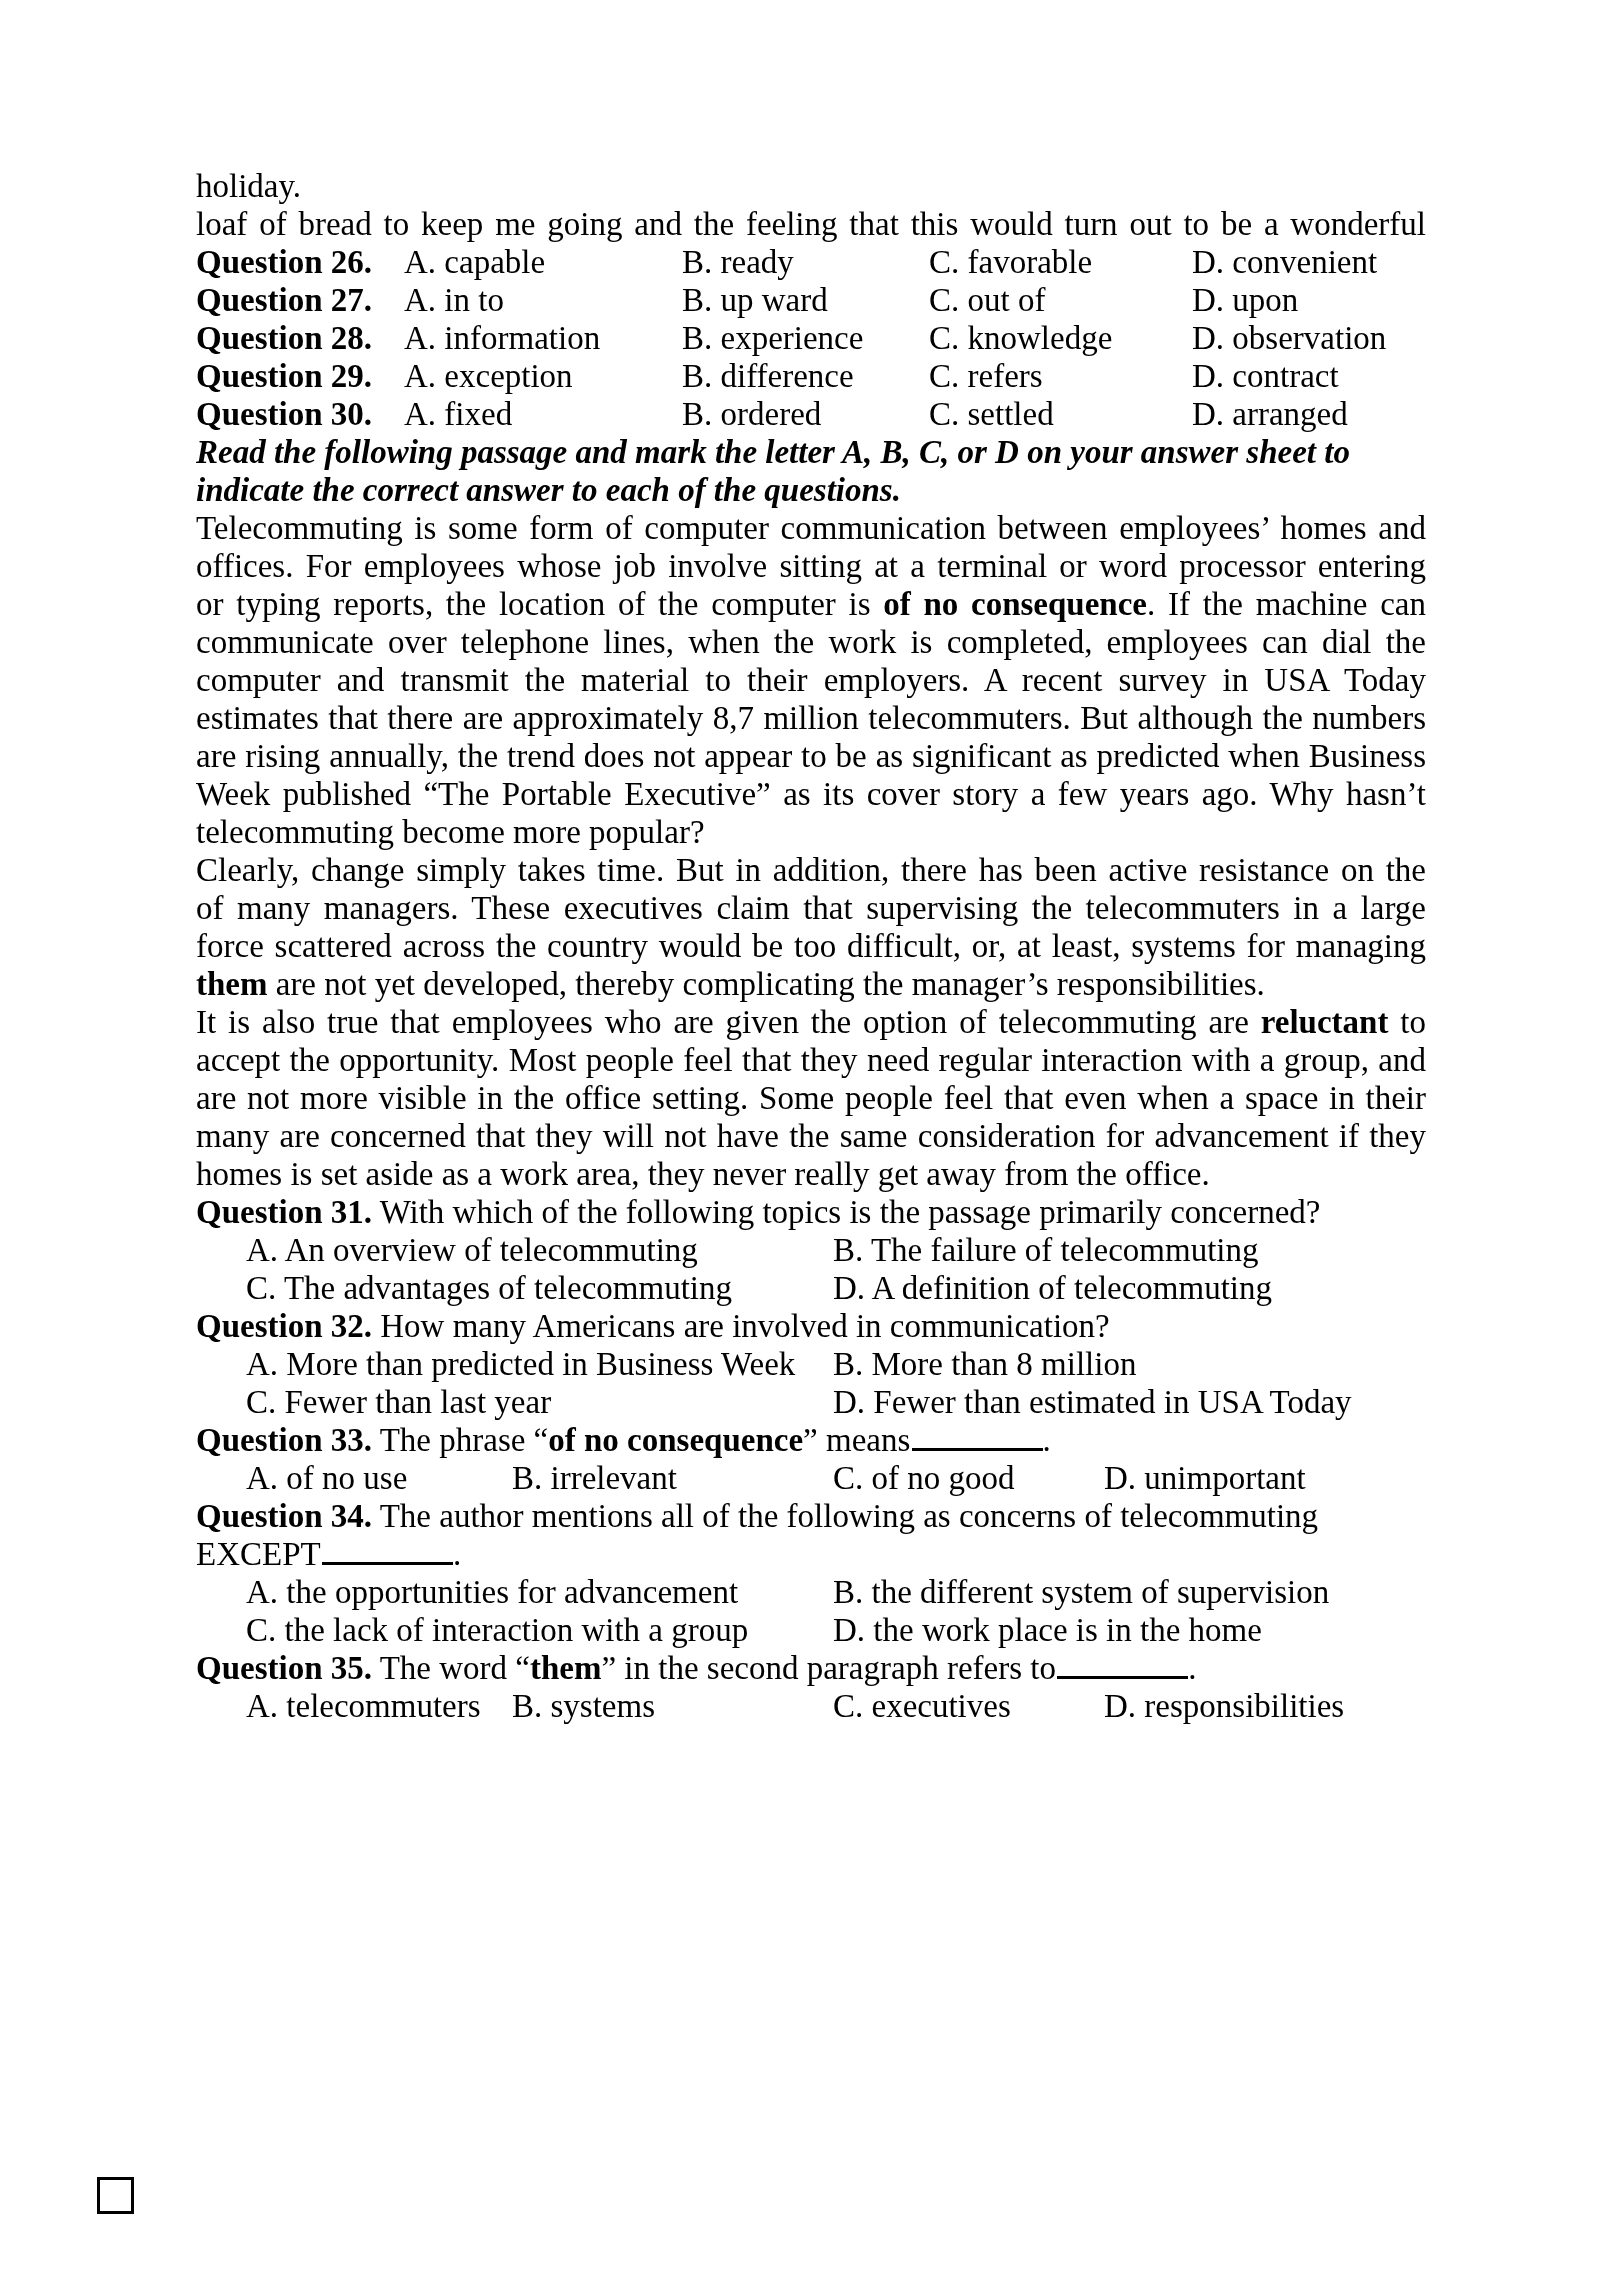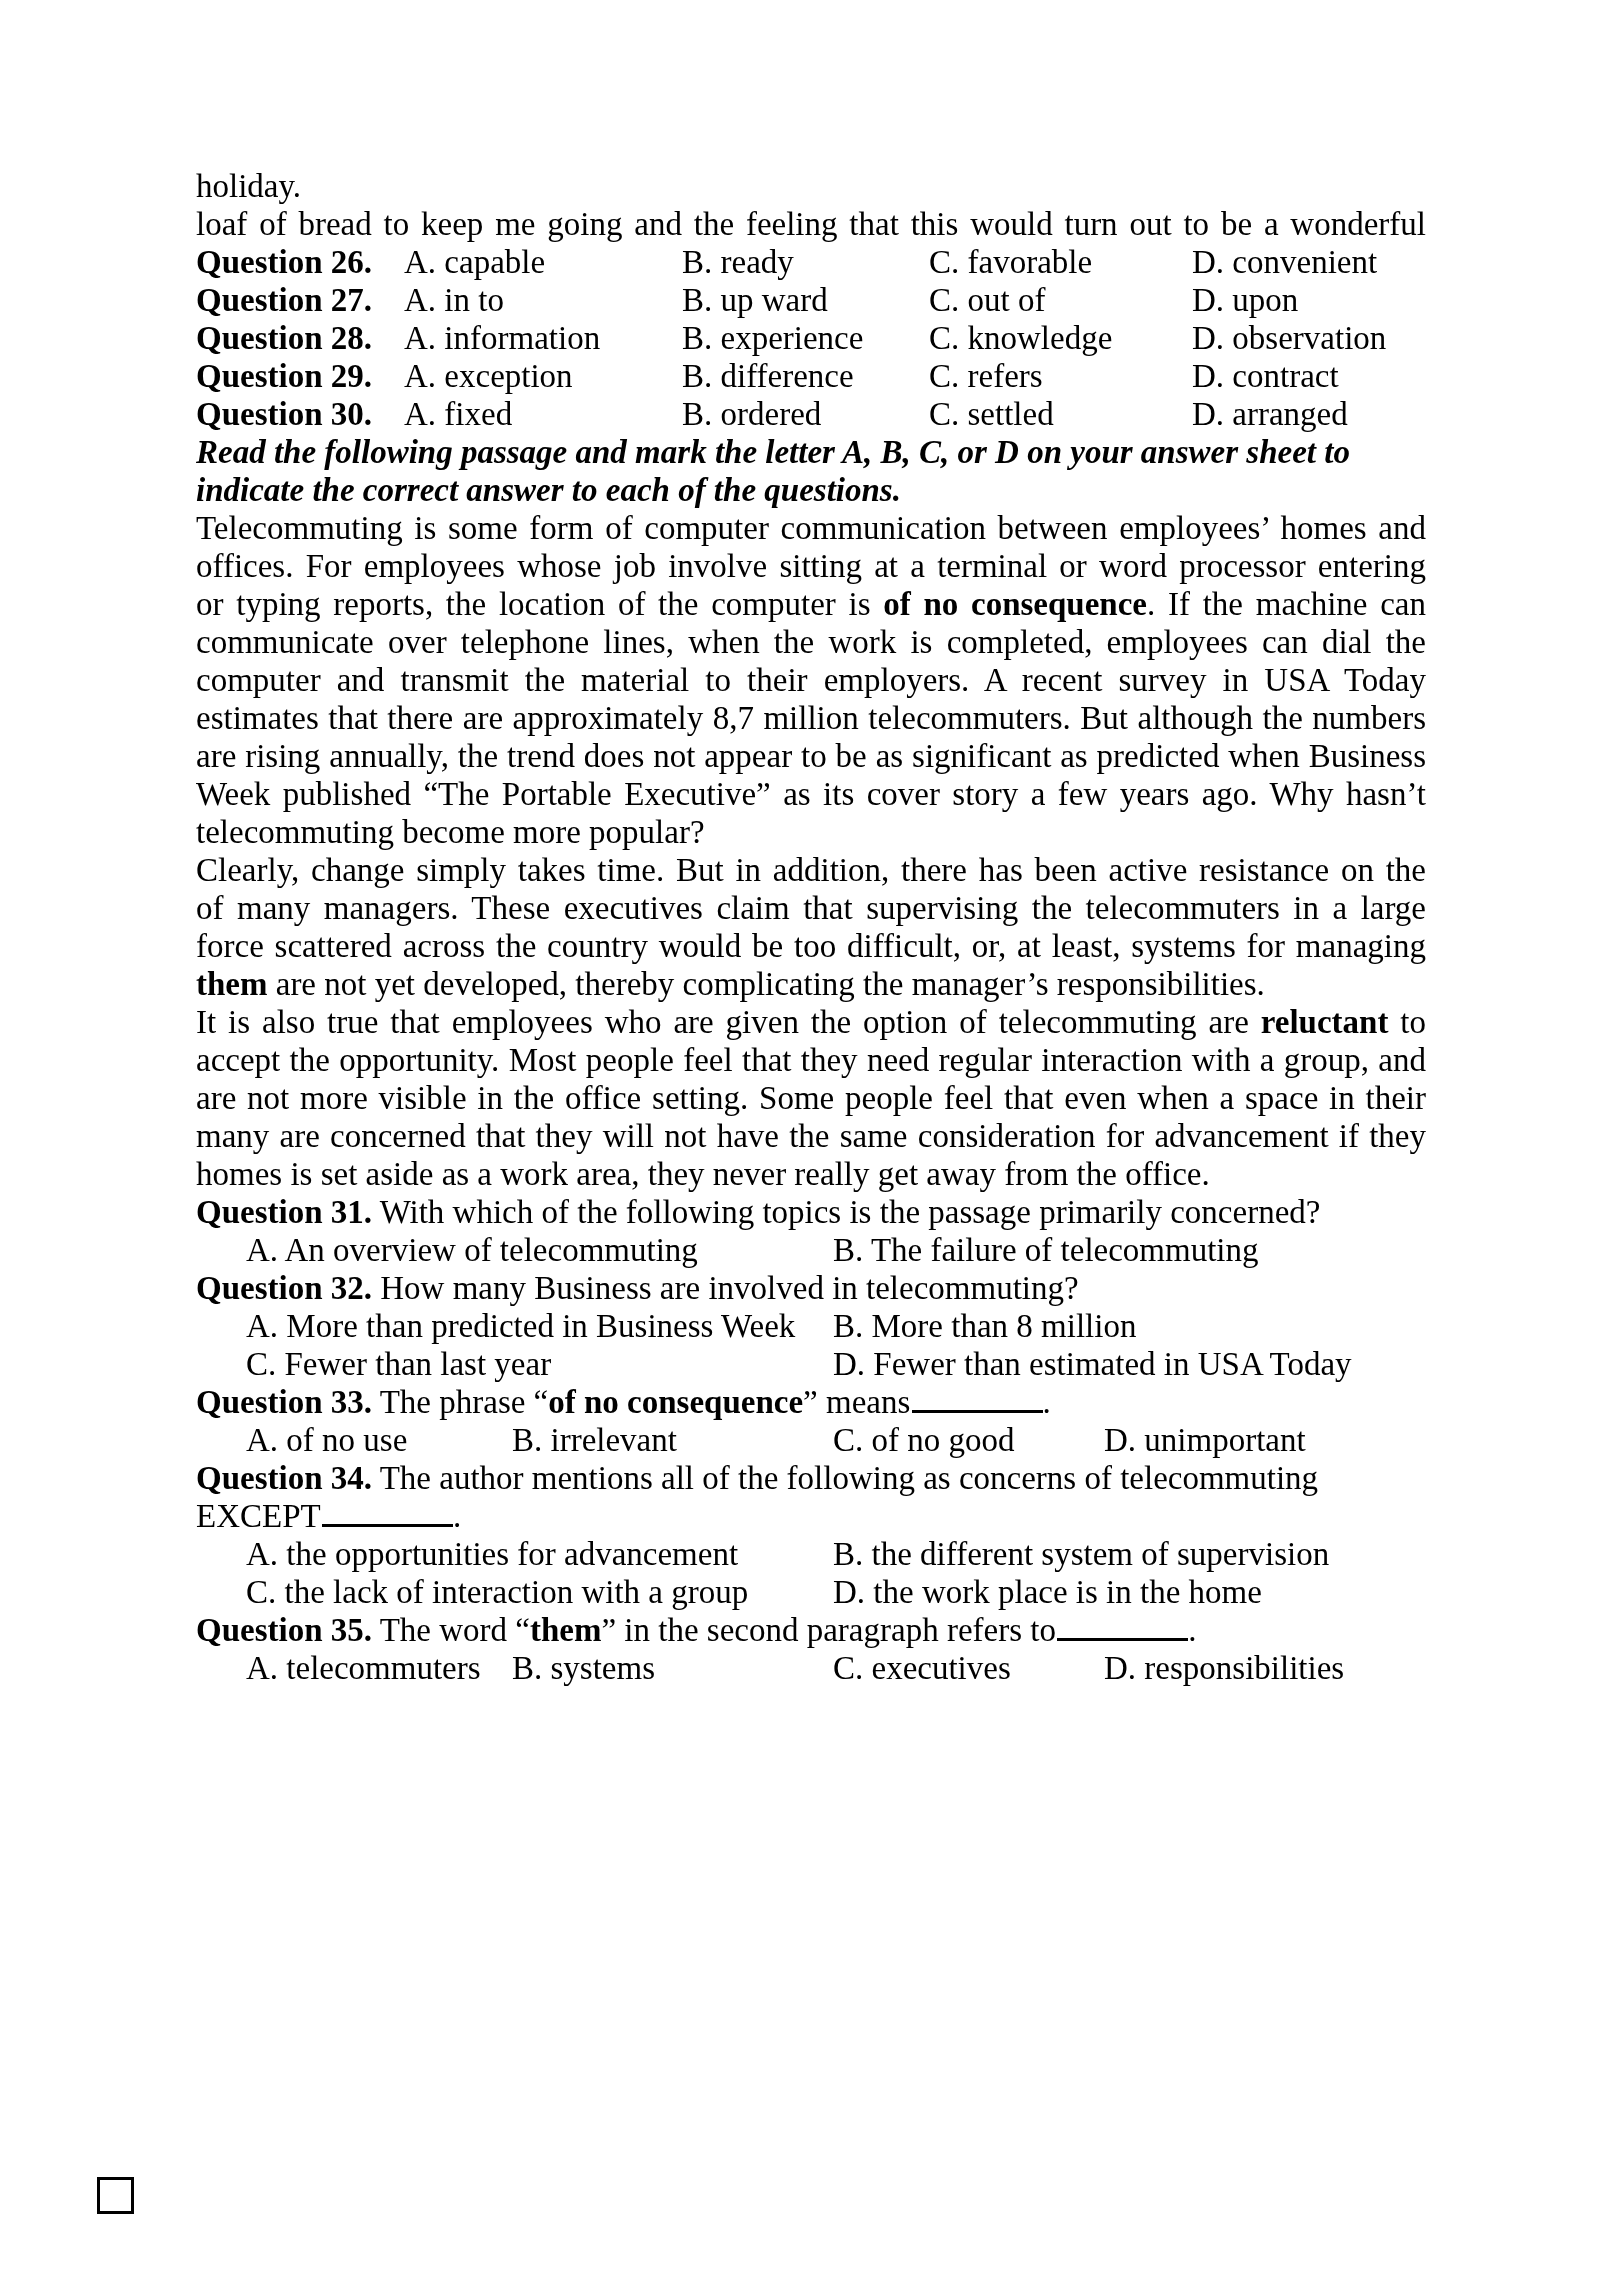--- a/index.html
+++ b/index.html
@@ -91,24 +91,28 @@
     <span class="ln j">many are concerned that they will not have the same consideration for advancement if they</span>
     <span class="ln">homes is set aside as a work area, they never really get away from the office.</span>
   </div>
 
   <div>
     <span class="ln"><span class="b">Question 31.</span><span> With which of the following topics is the passage primarily concerned?</span></span>
     <div class="row">
       <span class="k0">A. An overview of telecommuting</span>
       <span class="k2">B. The failure of telecommuting</span>
     </div>
+    <div class="row">
+      <span class="k0">C. The advantages of telecommuting</span>
+      <span class="k2">D. A definition of telecommuting</span>
+    </div>
   </div>
 
   <div>
-    <span class="ln"><span class="b">Question 32.</span><span> How many Business are involved in telecommuting?</span></span>
+    <span class="ln"><span class="b">Question 32.</span><span> How many Americans are involved in communication?</span></span>
     <div class="row">
       <span class="k0">A. More than predicted in Business Week</span>
       <span class="k2">B. More than 8 million</span>
     </div>
     <div class="row">
       <span class="k0">C. Fewer than last year</span>
       <span class="k2">D. Fewer than estimated in USA Today</span>
     </div>
   </div>
 

